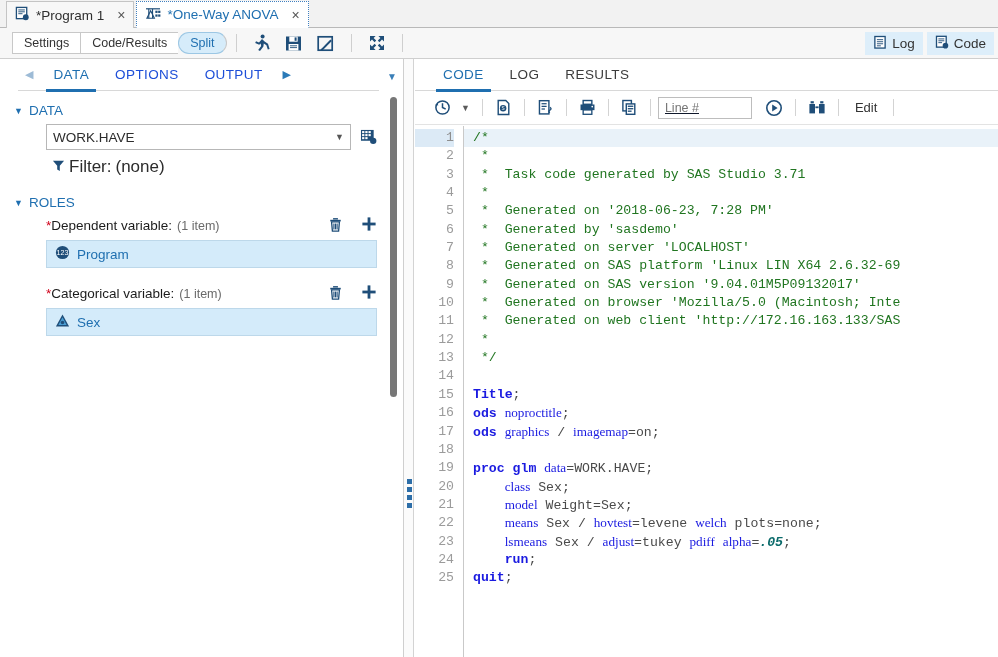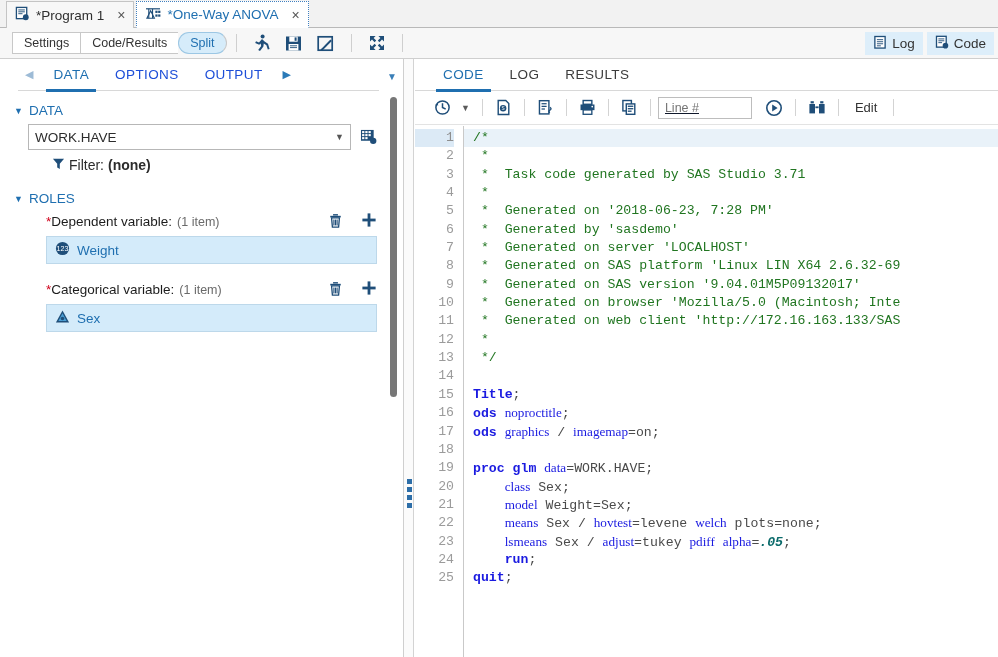--- a/index.html
+++ b/index.html
@@ -75,36 +75,36 @@
     height:3px; background:#1f6fb0;
   }
   .caretdown { color:#3a7fb8; font-size:10px; position:absolute; right:-18px; top:12px; }
 
   .sectionhdr {
     display:flex; align-items:center; gap:6px;
     font-size:13.5px; color:#1f6fb0; margin:12px 0 6px 14px;
   }
   .twisty { font-size:9px; color:#1f6fb0; }
 
-  .datarow { display:flex; align-items:center; margin:0 22px 0 28px; }
+  .datarow { display:flex; align-items:center; margin:0 22px 0 46px; }
   .dselect {
     flex:1; height:26px; border:1px solid #b7b7b7; background:#fff;
     display:flex; align-items:center; padding:0 6px;
     font-size:13.5px; color:#2c2c2c; position:relative;
   }
   .dselect .dcaret { margin-left:auto; color:#555; font-size:9px; }
   .gridbtn {
     width:25px; height:25px; margin-left:5px; display:flex;
     align-items:center; justify-content:center; background:#fff;
   }
   .filterrow {
     margin:7px 0 0 52px; display:flex; align-items:center; gap:4px;
-    font-size:14px; color:#2c2c2c;
-  }
-  .filterrow b { font-weight:bold;text-align:right; }
+    font-size:17px; color:#2c2c2c;
+  }
+  .filterrow b { font-weight:normal;text-align:right; }
 
   .rolelabel {
     display:flex; align-items:center; margin:0 26px 0 46px;
     font-size:13.5px; color:#1c1c1c;
   }
   .req { color:#d0021b; margin-right:0px; }
   .itemcount { color:#6a6a6a; font-size:12.5px; margin-left:5px; }
   .roleicons { margin-left:auto; display:flex; align-items:center; gap:18px; }
 
   .varbox {
@@ -354,21 +354,21 @@
         </span>
       </span>
     </div>
     <div class="varbox">
       <span>
         <svg width="15" height="15" viewBox="0 0 16 16">
           <circle cx="8" cy="8" r="7" fill="#1f4e79"></circle>
           <text x="8" y="11.1" font-size="7.6" font-family="Liberation Sans, sans-serif" fill="#ffffff" text-anchor="middle">123</text>
         </svg>
       </span>
-      <span>Weight</span>
+      <span>Program</span>
     </div>
 
     <div class="vgap"></div>
 
     <div class="rolelabel">
       <span class="req">*</span>
       <span>Categorical variable:</span>
       <span class="itemcount">(1 item)</span>
       <span class="roleicons">
         <span>

